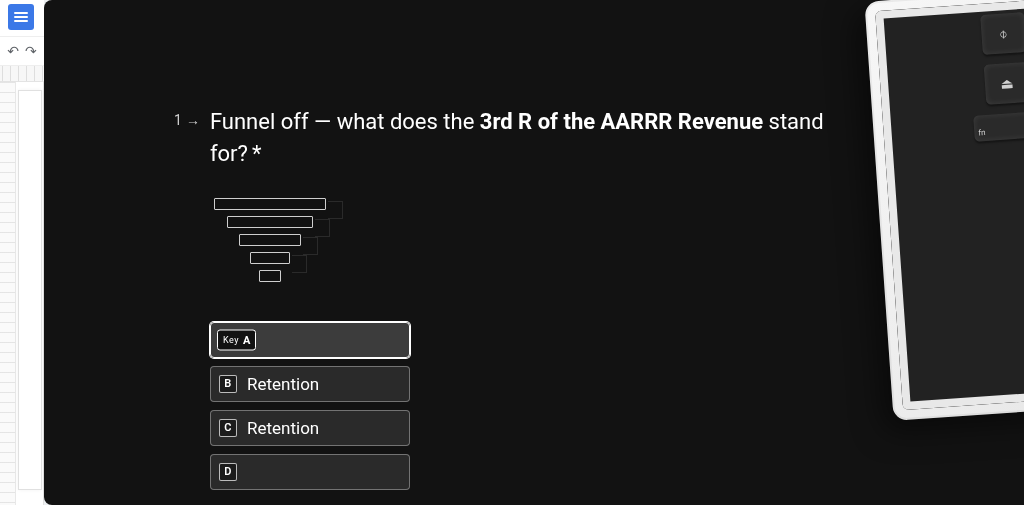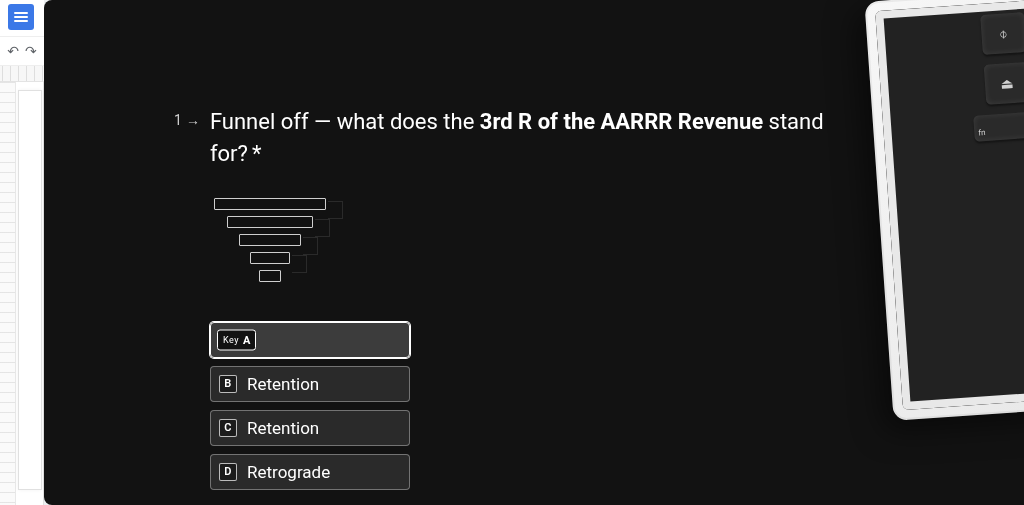--- a/index.html
+++ b/index.html
@@ -235,19 +235,18 @@
           <div class="choice">
             <span class="key-box">B</span>
             <span class="label">Retention</span>
           </div>
           <div class="choice">
             <span class="key-box">C</span>
             <span class="label">Retention</span>
           </div>
           <div class="choice">
             <span class="key-box">D</span>
-            <span class="label">Retrograde</span>
           </div>
         </div>
     </div>
 
   </div>
 </div>
 
 </body></html>

